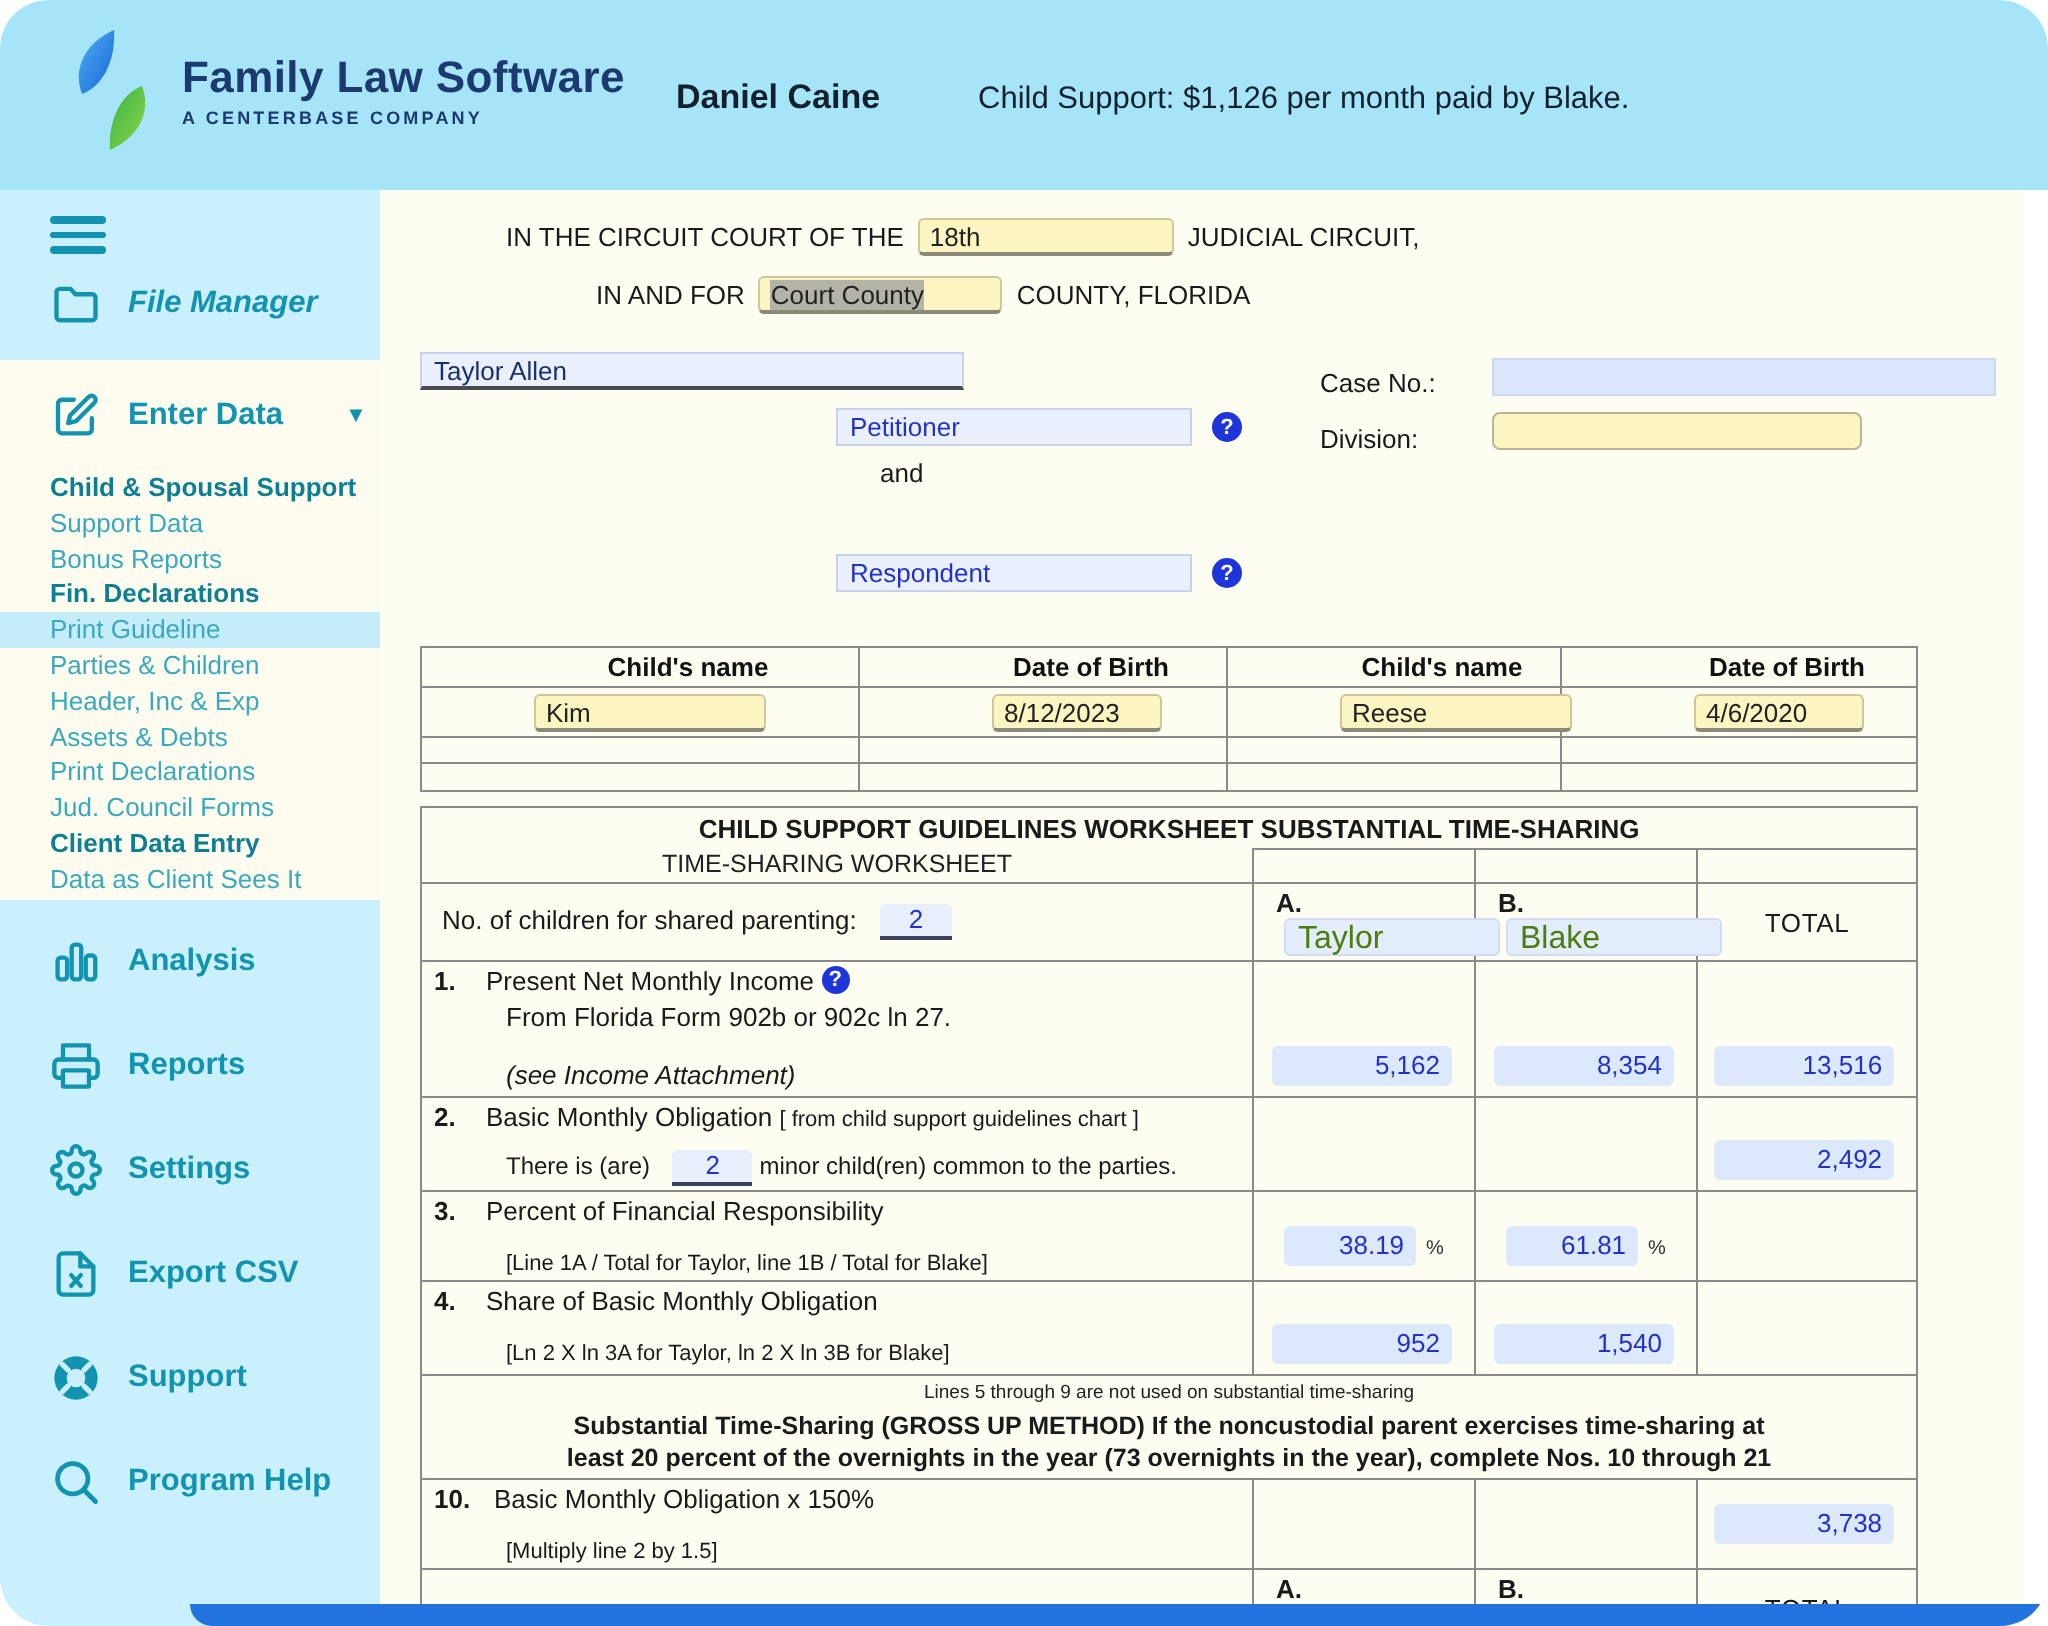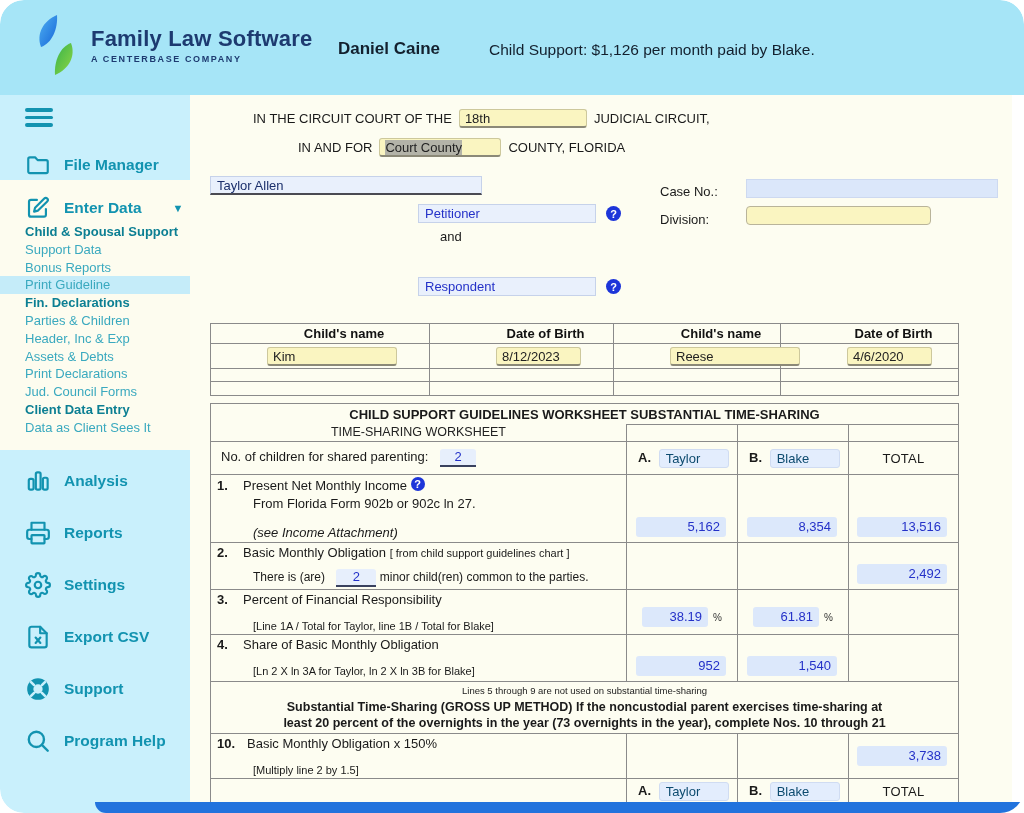--- a/index.html
+++ b/index.html
@@ -15,24 +15,24 @@
   .client-name { position:absolute; left:338px; top:39px; font-size:17px; font-weight:600; color:#13202e; }
   .cs-summary { position:absolute; left:489px; top:41px; font-size:15.5px; color:#13202e; }
 
   
   .sidebar { position:absolute; left:0; top:95px; width:190px; height:718px; background:#c9f0fc; z-index:4; border-bottom-left-radius:24px; }
   .sb-top { height:85px; position:relative; }
   .hamburger { position:absolute; left:25px; top:13px; width:28px; display:flex; flex-direction:column; gap:4px; cursor:pointer; }
   .hamburger span { display:block; height:3.5px; border-radius:2px; background:#1293b0; }
   .sb-item { display:flex; align-items:center; gap:13px; padding-left:25px; height:30px; cursor:pointer; }
   .sb-item .lbl { font-size:15.5px; font-weight:700; color:#1293b0; }
-  .sb-top .sb-item { position:absolute; left:0; top:55px; width:100%; }
+  .sb-top .sb-item { position:absolute; left:0; top:42px; width:100%;font-style:italic; }
   .sb-enterdata { position:absolute; left:0; top:85px; width:190px; height:270px; background:#fdfcef; padding-top:13px; }
   .caret { color:#1293b0; font-size:11px; margin-left:18px; }
-  .sb-sub { }
+  .sb-sub { margin-top:12px; }
   .sb-sub-item { font-size:13px; color:#3aa9bf; padding:0 0 0 25px; height:17.8px; line-height:17.8px; cursor:pointer; white-space:nowrap; }
   .sb-sub-item.bold { font-weight:700; color:#0c7f93; }
   .sb-sub-item.active { background:#c5ecf9; }
   .sb-bottom { position:absolute; left:0; top:355px; width:176px; height:363px; display:flex; flex-direction:column; padding-top:16px; gap:22px; }
   .sb-bottom .sb-item { height:30px; }
   .icon-svg { width:26px; height:26px; flex:0 0 26px; }
 
   
   .main { position:absolute; left:178px; top:95px; width:834px; height:718px; background:#fdfdf1; z-index:1; overflow:hidden; }
   .frm { font-size:13px; color:#1a1a1a; }
@@ -50,21 +50,21 @@
 
   
   table { border-collapse:collapse; table-layout:fixed; }
   .ctable { position:absolute; left:32px; top:228px; width:748px; border:1.5px solid #666; }
   .ctable td { border:1px solid #8a8a8a; font-size:13px; vertical-align:middle;padding-left:48px; }
   .ctable .hrow td { height:20px; text-align:center; font-weight:700; color:#111; }
   .ctable .drow td { height:25px; }
   .ctable .erow1 td { height:13px; }
   .ctable .erow2 td { height:14px; }
   .cinp { display:inline-block; vertical-align:middle; }
-  .cinp-name { width:130px; margin-left:8px; }
+  .cinp-name { width:116px; margin-left:8px; }
   .cinp-dob { width:85px; margin-left:18px; }
 
   .ws { position:absolute; left:32px; top:308px; width:748px; border:1.5px solid #666; }
   .ws td { border:1px solid #8a8a8a; font-size:13px; color:#1a1a1a; vertical-align:top; padding:2px 6px; }
   .ws tr.t1 td { border-bottom:none; height:18px; text-align:center; font-weight:700; padding-top:3px; }
   .ws tr.t2 td { border-top:none; height:17px; padding-top:0; }
   .ws tr.t2 td.seg { border-top:1px solid #8a8a8a; }
   .ws tr.t2 td:first-child { text-align:center; font-size:12.5px; color:#222; }
   .ws tr.rshared td { height:33px; vertical-align:middle; }
   .ws tr.rl1 td { height:68px; }
@@ -82,21 +82,21 @@
   .subsm { margin-left:36px; margin-top:13px; font-size:11px; }
   .vbot { vertical-align:bottom !important; text-align:right; padding-bottom:5px !important; padding-right:11px !important; }
   .vmid { vertical-align:middle !important; text-align:right; padding-right:11px !important; }
   .vctr { vertical-align:bottom !important; text-align:center; padding-bottom:7px !important; }
   .valbox { display:inline-block; background:#dce8fb; border-radius:3px; color:#2431c8; text-align:right; padding:2px 6px; width:90px; height:20px; font-size:13px; }
   .valbox66 { width:66px; }
   .pct { font-size:10px; color:#333; margin-left:5px; }
   .minibox { display:inline-block; width:36px; background:#e7effc; border-bottom:2px solid #39415e; border-radius:3px 3px 0 0; text-align:center; color:#2431c8; font-size:13px; height:18px; line-height:16px; margin-left:8px; vertical-align:middle; }
   .abcell { padding-left:11px !important; }
   .ab-letter { font-weight:700; font-size:13px; }
-  .abbox { display:inline-block; width:70px; background:#e3edfd; border:1px solid #d0dcf2; border-radius:3px; color:#0c4a6e; padding:1px 6px; font-size:13px; height:19px; vertical-align:middle; margin-left:4px; }
+  .abbox { display:inline-block; width:108px; background:#e3edfd; border:1px solid #d0dcf2; border-radius:3px; color:#4d7c0f; padding:1px 6px; font-size:16px; height:19px; vertical-align:middle; margin-left:4px; }
   .totcell { text-align:center; vertical-align:middle !important; color:#222; letter-spacing:0.3px; }
   .notewrap { text-align:center; }
   .note-sm { font-size:9.5px; color:#222; margin-top:1px; }
   .note-b { font-size:12.5px; font-weight:700; margin-top:3px; line-height:16px; }
   .l2line { margin-left:36px; margin-top:9px; font-size:12px; }
 
   .bottom-bar { position:absolute; left:95px; right:0; top:802px; height:11px; background:#2273dd; border-radius:0 0 12px 12px; z-index:5; }
 </style>
 </head>
 <body>
@@ -149,22 +149,22 @@
           <path d="M11 4.5H5.5A1.8 1.8 0 0 0 3.7 6.3v12A1.8 1.8 0 0 0 5.5 20h12a1.8 1.8 0 0 0 1.8-1.8V13"></path>
           <path d="M17.8 3.2a1.9 1.9 0 0 1 2.7 2.7L12 14.4l-3.6.9.9-3.6 8.5-8.5z"></path>
         </svg>
         <span class="lbl">Enter Data</span>
         <span class="caret">▼</span>
       </div>
       <div class="sb-sub">
         <div class="sb-sub-item bold">Child &amp; Spousal Support</div>
         <div class="sb-sub-item">Support Data</div>
         <div class="sb-sub-item">Bonus Reports</div>
+        <div class="sb-sub-item bold">Fin. Declarations</div>
         <div class="sb-sub-item active">Print Guideline</div>
-        <div class="sb-sub-item bold">Fin. Declarations</div>
         <div class="sb-sub-item">Parties &amp; Children</div>
         <div class="sb-sub-item">Header, Inc &amp; Exp</div>
         <div class="sb-sub-item">Assets &amp; Debts</div>
         <div class="sb-sub-item">Print Declarations</div>
         <div class="sb-sub-item">Jud. Council Forms</div>
         <div class="sb-sub-item bold">Client Data Entry</div>
         <div class="sb-sub-item">Data as Client Sees It</div>
       </div>
     </div>
 

